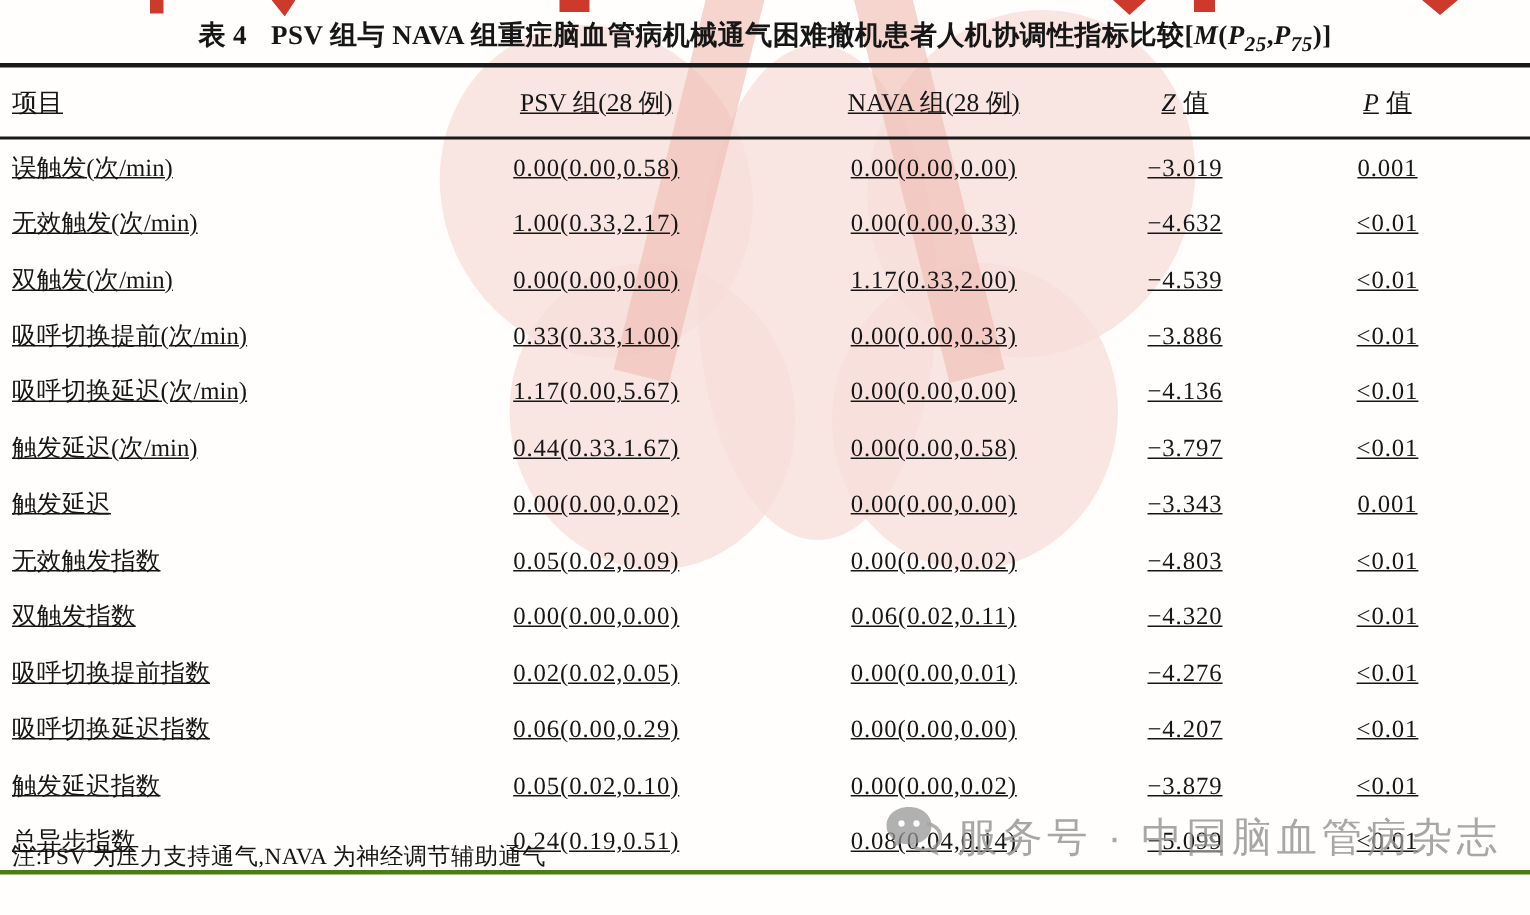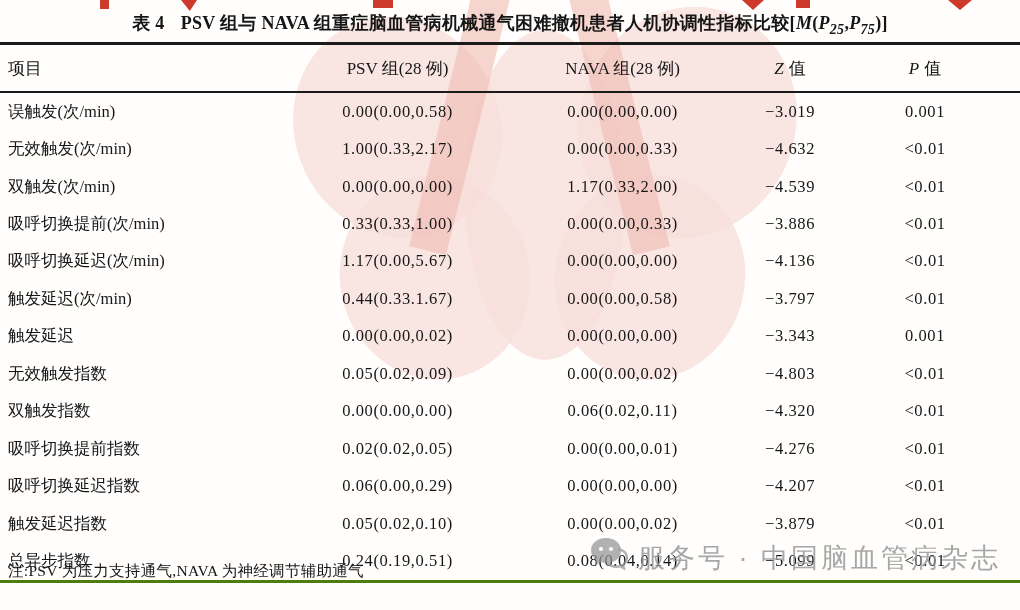--- a/index.html
+++ b/index.html
@@ -20,21 +20,21 @@
   .strip.s2{left:318px;top:0;width:38px;height:285px;transform:rotate(-14deg);}
   .redbit{position:absolute;top:0;background:#cd3a2c;z-index:0;}
   
   .caption{position:absolute;top:11px;left:0;width:100%;text-align:center;
            font-size:18px;font-weight:bold;letter-spacing:.3px;z-index:2;}
   .caption .tno{margin-right:16px;}
   .it{font-style:italic;}
   .caption sub{font-size:14px;font-style:italic;margin-top:25px;}
   
   .tbl{position:absolute;top:42px;left:0;width:1020px;z-index:1;}
-  .grid{display:grid;grid-template-columns:300px 195px 255px 80px 190px;align-items:center;}
+  .grid{display:grid;grid-template-columns:300px 195px 255px 80px 190px;align-items:center;text-decoration:underline;}
   .thead{height:46px;border-top:3px solid #1a1a1a;border-bottom:2px solid #1a1a1a;font-size:17px;}
   .tbody{border-bottom:3px solid #4d7c0f;}
   .trow{height:37.45px;font-size:16.5px;}
   .c{text-align:center;white-space:nowrap;}
   .c.item{text-align:left;padding-left:8px;}
   .c.num{letter-spacing:.6px;}
   .thead .c .it{margin-right:5px;}
   
   .note{position:absolute;top:561px;left:8px;font-size:15.5px;z-index:2;letter-spacing:.3px;}
   .wm-site{position:absolute;left:5px;top:612px;z-index:3;

